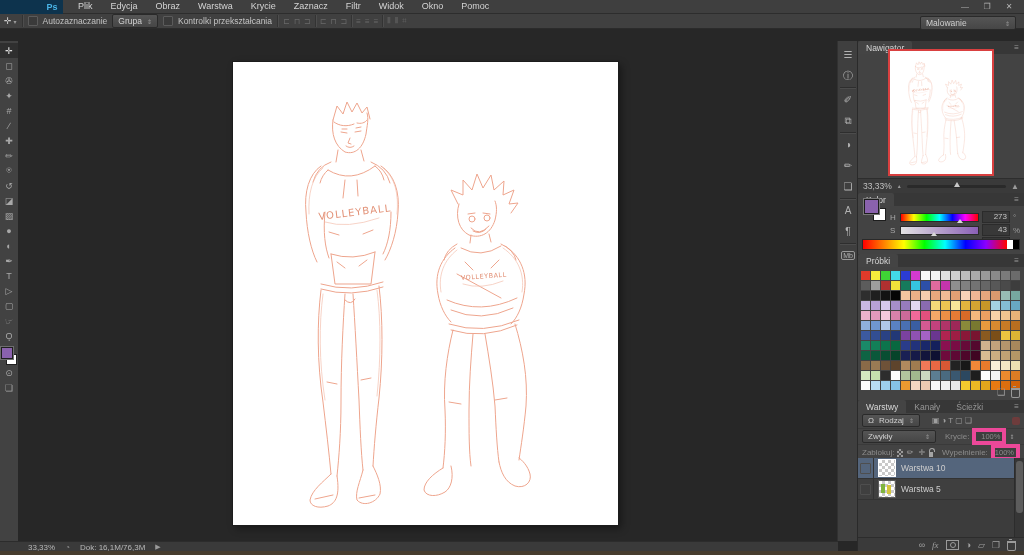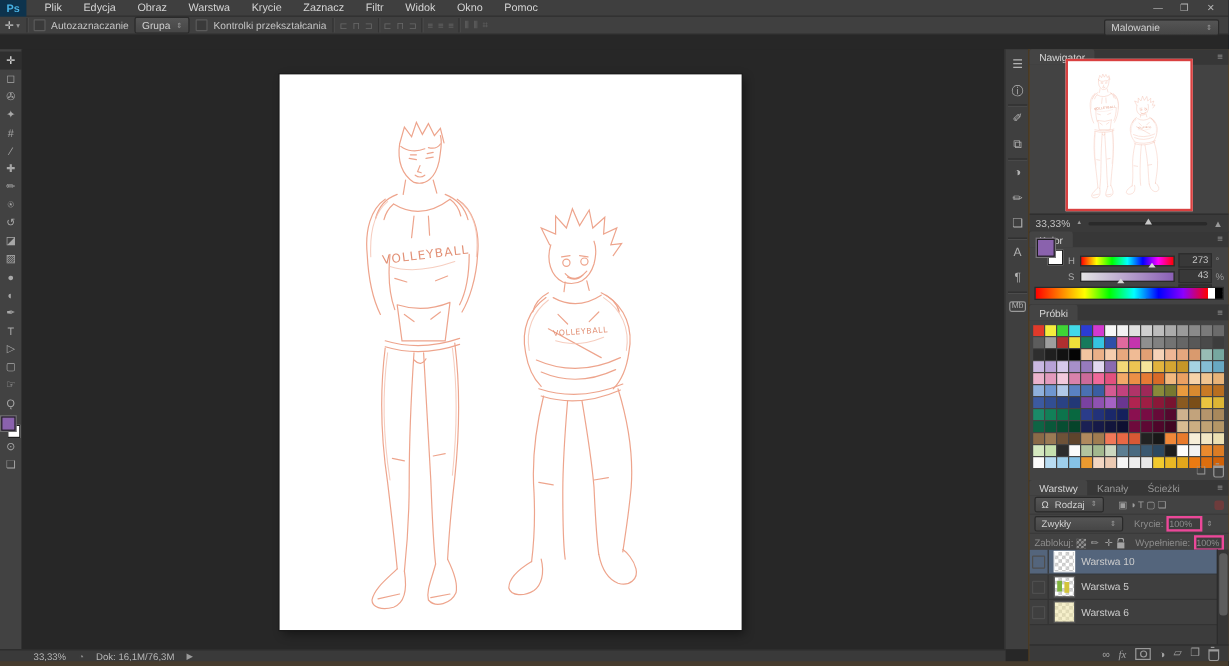--- a/index.html
+++ b/index.html
@@ -1,21 +1,21 @@
 <!DOCTYPE html>
 <html><head>
 <meta charset="utf-8">
 <style>
   html,body{margin:0;padding:0;background:#1a1a1a;}
   #app{position:relative;width:1024px;height:555px;background:#272727;overflow:hidden;
        font-family:"Liberation Sans","DejaVu Sans",sans-serif;font-size:9px;color:#cfcfcf;
        -webkit-font-smoothing:antialiased;}
   
   .menubar{position:absolute;top:0;left:0;right:0;height:13px;background:#3f3f3f;border-bottom:1px solid #2d2d2d;display:flex;align-items:center;}
-  .pslogo{width:22px;height:14px;background:#0d334d;color:#49b4e6;font-weight:bold;font-size:9px;display:flex;align-items:center;justify-content:center;}
+  .pslogo{width:22px;height:14px;background:#0d334d;color:#49b4e6;font-weight:bold;font-size:9px;display:flex;align-items:center;justify-content:center;padding-left:41px;}
   .menus{display:flex;gap:0;margin-left:6px;}
   .menuitem{padding:0 9px;color:#d4d4d4;line-height:13px;cursor:default;}
   .wincontrols{margin-left:auto;display:flex;gap:0;margin-right:4px;}
   .winbtn{width:22px;text-align:center;color:#b5b5b5;font-size:8px;line-height:13px;}
   .optionsbar{position:absolute;top:14px;left:0;right:0;height:14px;background:#404040;border-bottom:1px solid #2b2b2b;display:flex;align-items:center;gap:5px;padding-left:4px;}
   .toolbadge{display:flex;align-items:center;gap:2px;color:#c9c9c9;}
   .caret{font-size:6px;color:#9a9a9a;}
   .vsep{width:1px;height:12px;background:#333;box-shadow:1px 0 0 #4d4d4d;}
   .cb{width:8px;height:8px;background:#3a3a3a;border:1px solid #5b5b5b;border-radius:1px;}
   .oblabel{color:#c3c3c3;font-size:8.5px;}
@@ -72,21 +72,21 @@
   .cunit{width:7px;color:#9a9a9a;font-size:8px;}
   .spectrum{position:absolute;left:4px;right:4px;bottom:4px;height:9px;border:1px solid #2a2a2a;background:linear-gradient(to right,#f00,#ff7f00,#ff0,#0f0,#0ff,#00f,#8b00ff,#f00 92%,#fff 92%,#fff 96%,#000 96%);}
   
   .swgrid{position:absolute;left:3px;top:17px;display:grid;grid-template-columns:repeat(16,9px);grid-auto-rows:9px;gap:1px;}
   .sw{width:9px;height:9px;}
   .swfoot{position:absolute;right:4px;bottom:2px;display:flex;gap:6px;align-items:center;color:#9a9a9a;font-size:9px;}
   
   .lrow{height:15px;display:flex;align-items:center;gap:3px;padding:0 4px;border-bottom:1px solid #3a3a3a;font-size:8px;color:#b5b5b5;}
   .lrow .chip{height:9px;font-size:8px;}
   .dimtxt{color:#8c8c8c;}
-  .valbox{width:24px;height:9px;background:#3e3e3e;border:2px solid #ec4899;color:#8c8c8c;font-size:7.5px;text-align:left;padding-right:2px;line-height:9px;}
+  .valbox{width:24px;height:9px;background:#3e3e3e;border:4px solid #ec4899;color:#8c8c8c;font-size:7.5px;text-align:right;padding-right:2px;line-height:9px;}
   .ficon{color:#9e9e9e;font-size:8px;margin:0 1px;}
   .ftoggle{width:8px;height:8px;background:#6e3c3c;border-radius:2px;margin-left:auto;}
   .layerlist{position:absolute;left:0;right:9px;top:58px;bottom:13px;background:#3c3c3c;overflow:hidden;}
   .layer{height:20px;display:flex;align-items:center;border-bottom:1px solid #333;background:#3f3f3f;}
   .layer.sel{background:#54657c;}
   .eyecell{width:15px;height:20px;border-right:1px solid #333;display:flex;align-items:center;justify-content:center;}
   .eyebox{width:9px;height:9px;border:1px solid #4e4e4e;border-radius:1px;}
   .lthumb{width:16px;height:16px;margin:0 5px 0 4px;border:1px solid #5a5a5a;position:relative;}
   .layer.sel .lthumb{border:1px solid #fff;}
   .checker{background:
@@ -629,27 +629,20 @@
             <span class="lthumb checker"></span>
             <span class="lname">Warstwa 10</span>
           </div>
           <div class="layer">
             <span class="eyecell">
               <span class="eyebox"></span>
             </span>
             <span class="lthumb checker thumb-art"></span>
             <span class="lname">Warstwa 5</span>
           </div>
-          <div class="layer">
-            <span class="eyecell">
-              <span class="eyebox"></span>
-            </span>
-            <span class="lthumb checker thumb-tint"></span>
-            <span class="lname">Warstwa 6</span>
-          </div>
         </div>
       <div class="lscroll">
           <span class="tmb"></span>
         </div>
       <div class="lfoot" id="layerfoot">
           <span>∞</span>
           <span class="fx">fx</span>
           <span class="i-mask"></span>
           <span>◑</span>
           <span>▱</span>

